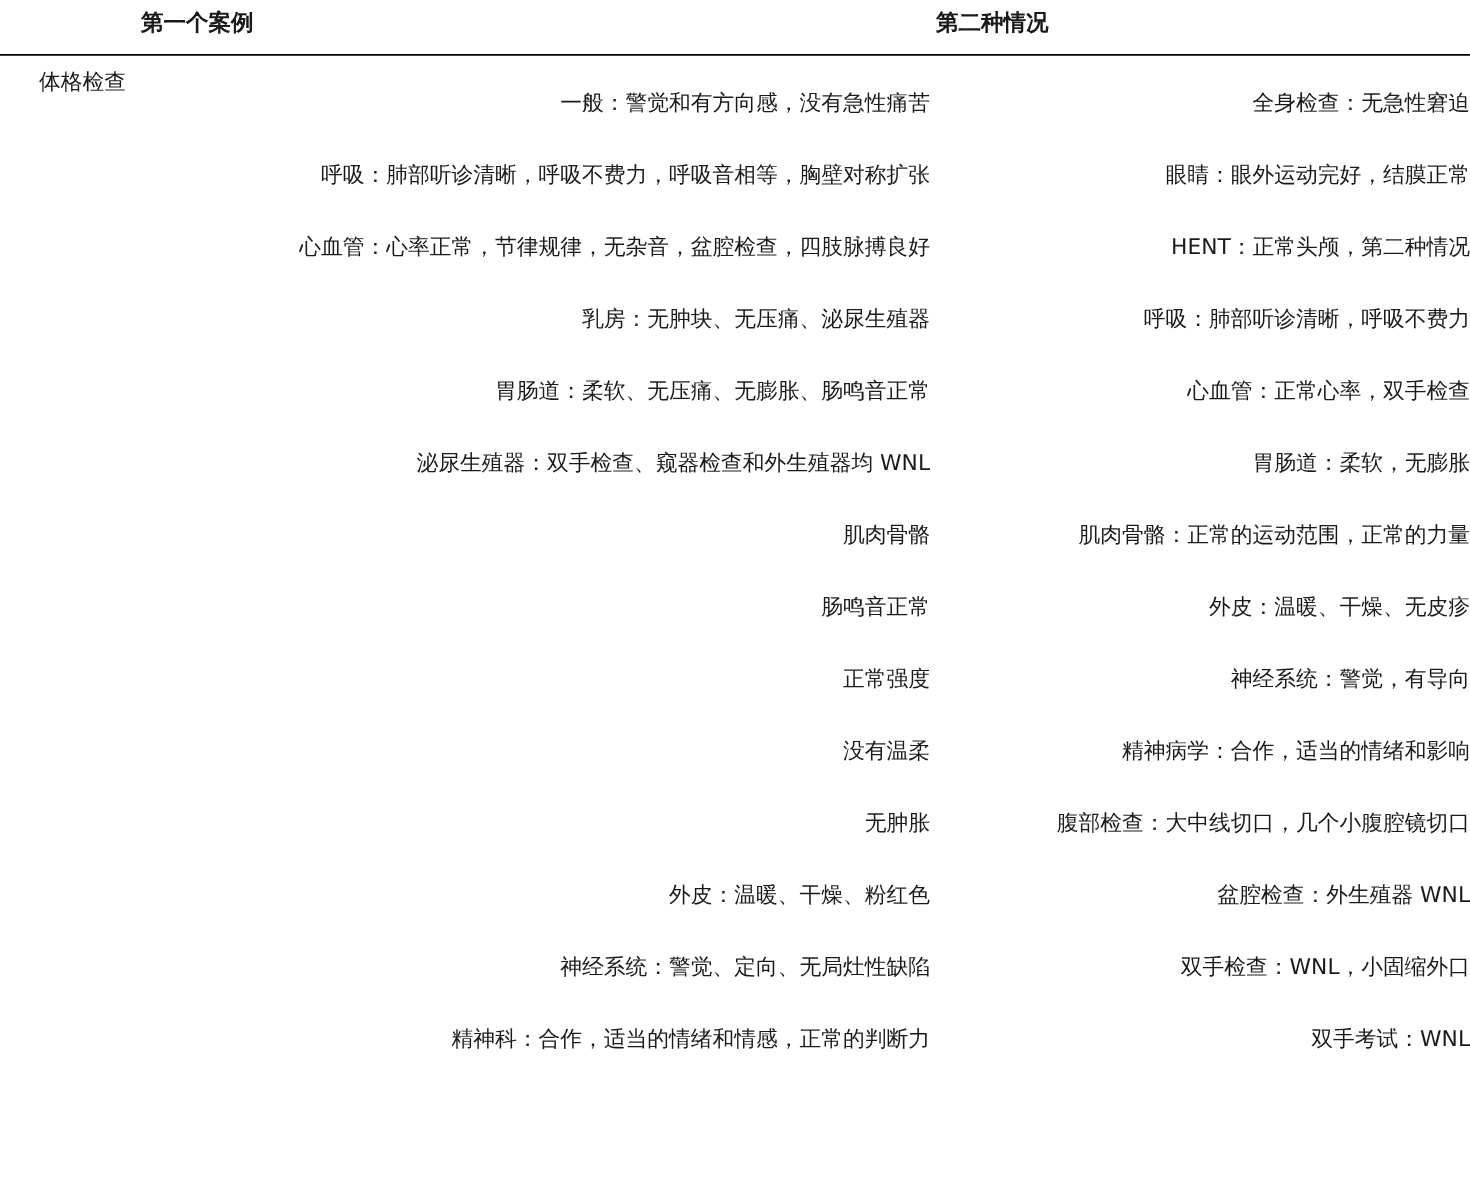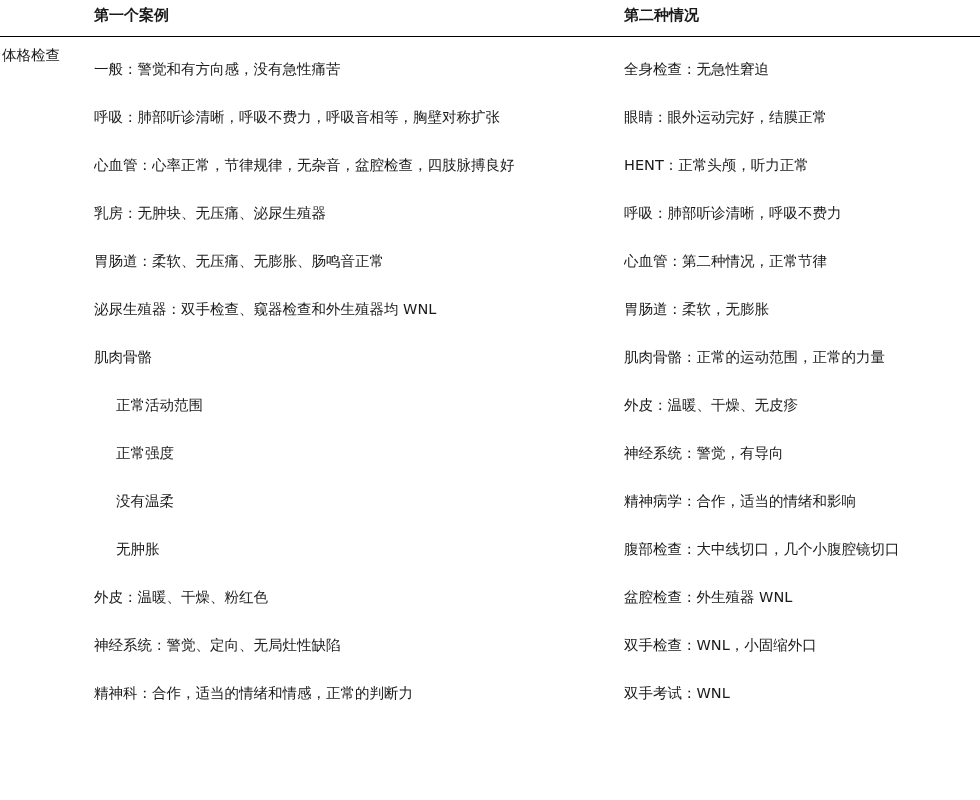--- a/index.html
+++ b/index.html
@@ -40,20 +40,21 @@
   }
   thead th.h-label { padding-left: 2px; }
   thead th.h-a { padding-left: 6px; }
   thead th.h-b { padding-left: 4px; }
 
   tbody td {
     vertical-align: top;
     font-size: 14.5px;
     line-height: 1.5;
     padding: 0;
+    text-align: right;
   }
 
   td.row-label {
     padding: 8px 4px 0 2px;
     font-size: 14.5px;
     white-space: nowrap;
   }
 
   .col-block {
     padding-top: 8px;
@@ -92,36 +93,36 @@
         <td class="row-label">体格检查</td>
         <td>
           <div class="col-block col-a-block">
               <div class="entry indent-0">一般：警觉和有方向感，没有急性痛苦</div>
               <div class="entry indent-0">呼吸：肺部听诊清晰，呼吸不费力，呼吸音相等，胸壁对称扩张</div>
               <div class="entry indent-0">心血管：心率正常，节律规律，无杂音，盆腔检查，四肢脉搏良好</div>
               <div class="entry indent-0">乳房：无肿块、无压痛、泌尿生殖器</div>
               <div class="entry indent-0">胃肠道：柔软、无压痛、无膨胀、肠鸣音正常</div>
               <div class="entry indent-0">泌尿生殖器：双手检查、窥器检查和外生殖器均 WNL</div>
               <div class="entry indent-0">肌肉骨骼</div>
-              <div class="entry indent-1">正常活动范围</div>
+              <div class="entry indent-1">肠鸣音正常</div>
               <div class="entry indent-1">正常强度</div>
               <div class="entry indent-1">没有温柔</div>
               <div class="entry indent-1">无肿胀</div>
               <div class="entry indent-0">外皮：温暖、干燥、粉红色</div>
               <div class="entry indent-0">神经系统：警觉、定向、无局灶性缺陷</div>
               <div class="entry indent-0">精神科：合作，适当的情绪和情感，正常的判断力</div>
             </div>
         </td>
         <td>
           <div class="col-block col-b-block">
               <div class="entry indent-0">全身检查：无急性窘迫</div>
               <div class="entry indent-0">眼睛：眼外运动完好，结膜正常</div>
-              <div class="entry indent-0">HENT：正常头颅，听力正常</div>
+              <div class="entry indent-0">HENT：正常头颅，第二种情况</div>
               <div class="entry indent-0">呼吸：肺部听诊清晰，呼吸不费力</div>
-              <div class="entry indent-0">心血管：第二种情况，正常节律</div>
+              <div class="entry indent-0">心血管：正常心率，双手检查</div>
               <div class="entry indent-0">胃肠道：柔软，无膨胀</div>
               <div class="entry indent-0">肌肉骨骼：正常的运动范围，正常的力量</div>
               <div class="entry indent-0">外皮：温暖、干燥、无皮疹</div>
               <div class="entry indent-0">神经系统：警觉，有导向</div>
               <div class="entry indent-0">精神病学：合作，适当的情绪和影响</div>
               <div class="entry indent-0">腹部检查：大中线切口，几个小腹腔镜切口</div>
               <div class="entry indent-0">盆腔检查：外生殖器 WNL</div>
               <div class="entry indent-0">双手检查：WNL，小固缩外口</div>
               <div class="entry indent-0">双手考试：WNL</div>
             </div>

